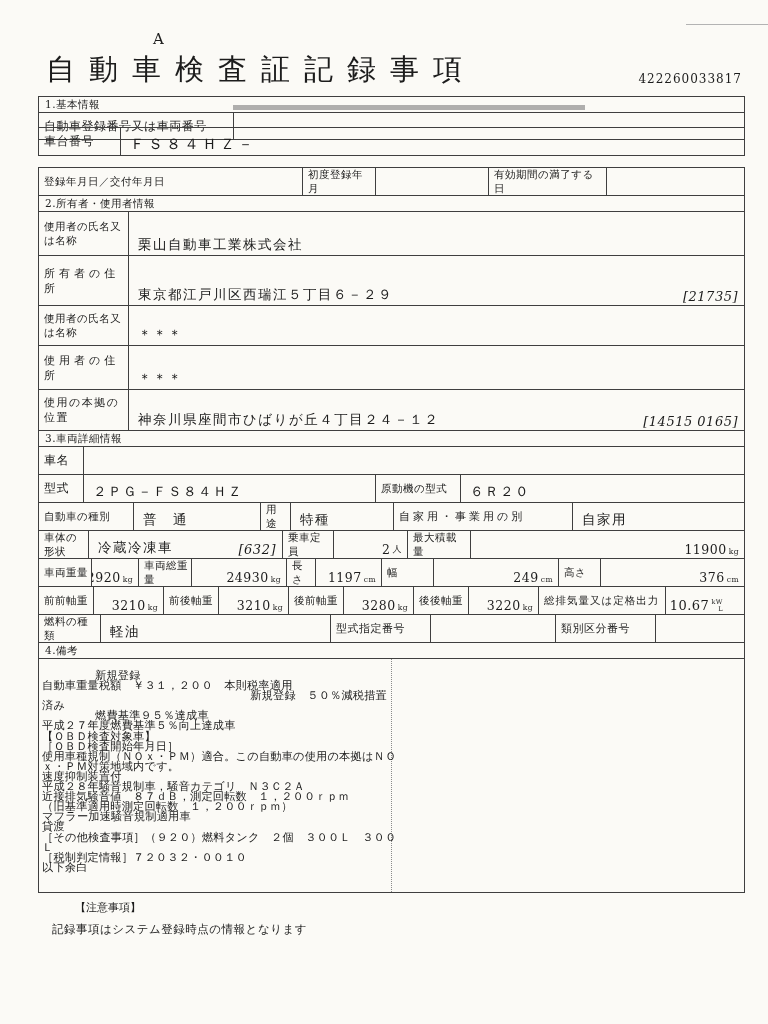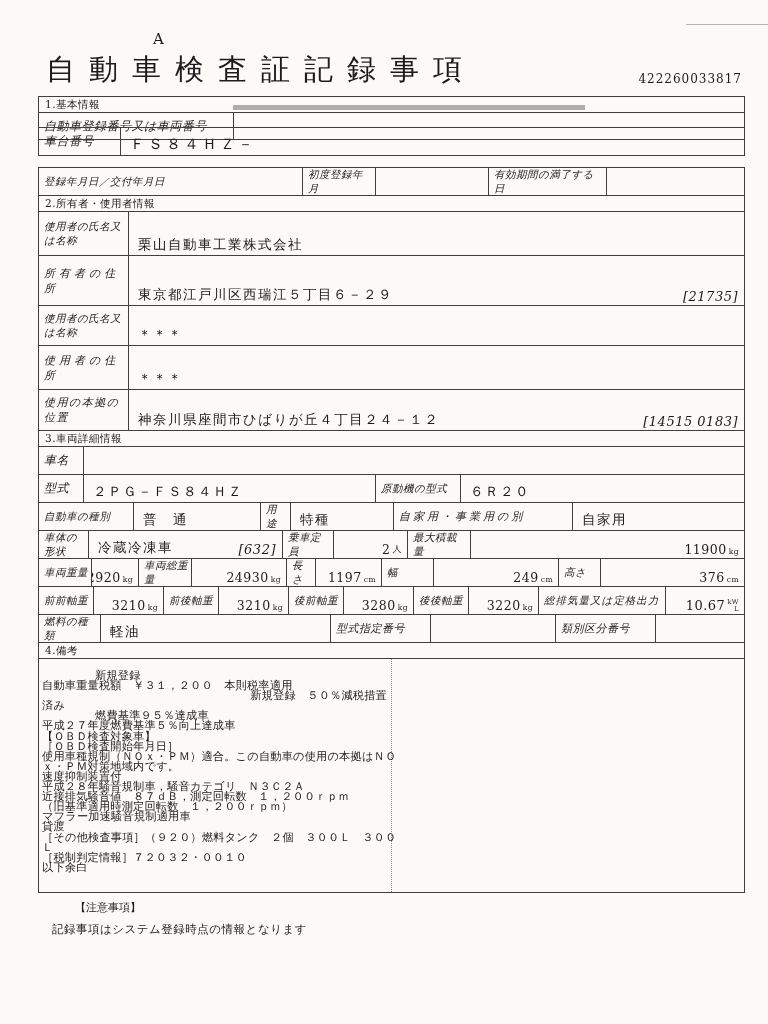--- a/index.html
+++ b/index.html
@@ -21,29 +21,29 @@
   .sechead {
     position:absolute; left:38px; width:707px; height:17px;
     border:1px solid #3f3f3f; display:flex; align-items:center;
     padding-left:6px; font-size:10.5px; letter-spacing:0.5px;
   }
   
   .row { position:absolute; left:38px; width:707px; display:flex; border:1px solid #3f3f3f; }
   .c { border-right:1px solid #3f3f3f; display:flex; overflow:hidden; }
   .c.last { border-right:none; }
   .grow { flex:1; }
-  .lab { font-size:10.5px; align-items:center; padding:0 3px 0 5px; letter-spacing:0.5px;font-style:italic; }
+  .lab { font-size:10.5px; align-items:center; padding:0 3px 0 5px; letter-spacing:0.5px; }
   .lab.big { font-size:12px; }
   .lab.mid { font-size:11px; }
   .lab.sp { letter-spacing:4px; }
   .val { align-items:flex-end; padding:0 6px 1px 9px; font-size:13.5px; letter-spacing:1.5px; white-space:nowrap; }
   .val .code { margin-left:auto; letter-spacing:0.5px; font-size:13px;font-style:italic; }
   .num { justify-content:flex-end; align-items:flex-end; padding:0 5px 1px 4px; font-size:12.5px; letter-spacing:0.5px; }
   .unit { font-size:7.5px; margin:0 0 1px 2px; align-self:flex-end; }
-  .unit2 { display:flex; flex-direction:column; font-size:6.5px; line-height:6.5px; margin:0 0 1px 2px; align-self:flex-end;text-align:right; }
+  .unit2 { display:flex; flex-direction:column; font-size:6.5px; line-height:6.5px; margin:0 16px 1px 2px; align-self:flex-end;text-align:right; }
   
   .remarks-box { position:absolute; left:38px; top:658px; width:707px; height:235px; border:1px solid #3f3f3f; }
   .remarks-divider { position:absolute; left:352px; top:0; height:100%; border-left:1px dotted #8a8a8a; }
   .remarks-text { position:absolute; left:3px; top:12px; width:348px; font-size:11.2px; line-height:10.1px; letter-spacing:0.2px; }
   .rline { white-space:nowrap; }
   .rline.ind { padding-left:53px; }
   .rline.rt { text-align:right; padding-right:3px; }
   
   .notice-title { position:absolute; top:900px; left:40px; font-size:11px;margin-left:35px; }
   .notice-text { position:absolute; top:922px; left:52px; font-size:11.5px; letter-spacing:0.5px; }
@@ -106,21 +106,21 @@
 
   <div class="row" style="top:345px;height:45px">
     <div class="c lab mid sp" style="width:90px">使用者の住所</div>
     <div class="c val grow last">＊＊＊</div>
   </div>
 
   <div class="row" style="top:389px;height:42px">
     <div class="c lab mid" style="width:90px;letter-spacing:1.5px">使用の本拠の位置</div>
     <div class="c val grow last">
       <span>神奈川県座間市ひばりが丘４丁目２４－１２</span>
-      <span class="code">[14515 0183]</span>
+      <span class="code">[14515 0165]</span>
     </div>
   </div>
 
   <div class="sechead" style="top:430px">3.車両詳細情報</div>
 
   <div class="row" style="top:446px;height:29px">
     <div class="c lab big" style="width:45px">車名</div>
   </div>
 
   <div class="row" style="top:474px;height:29px">

